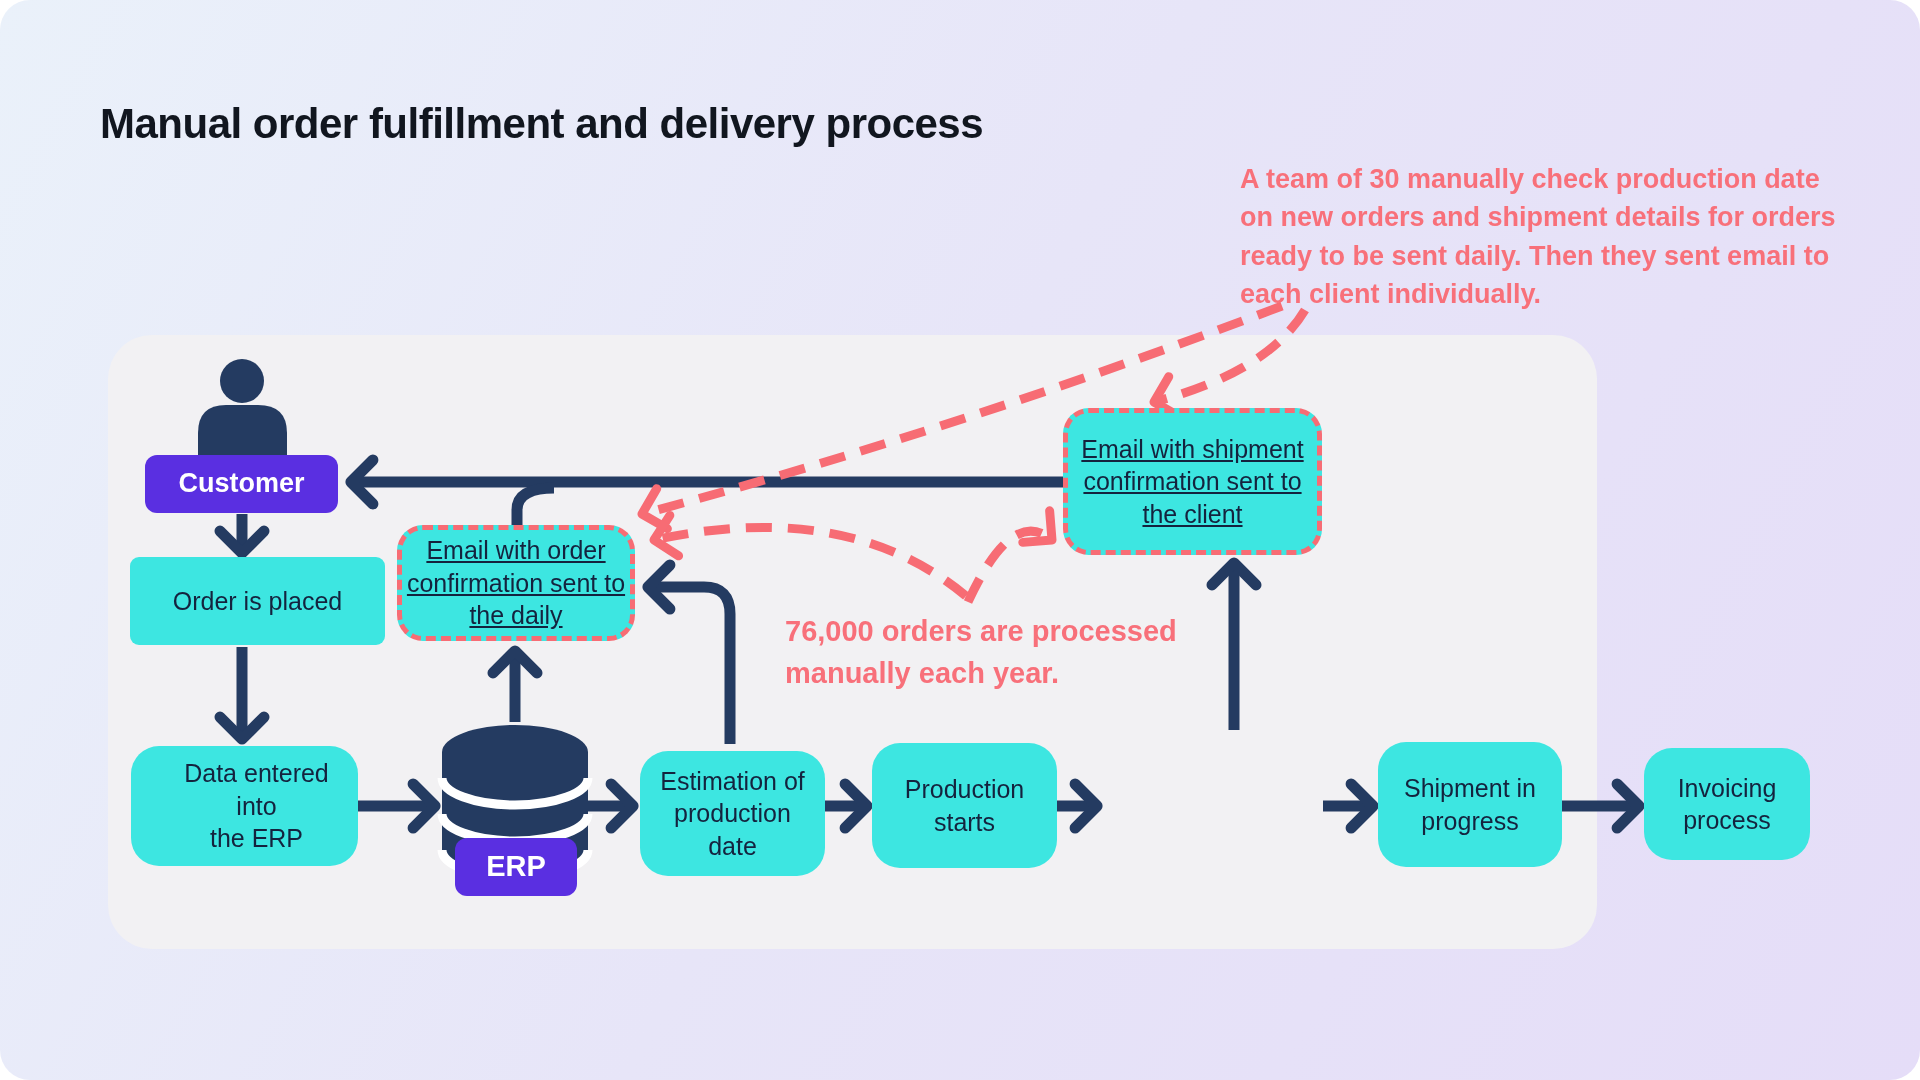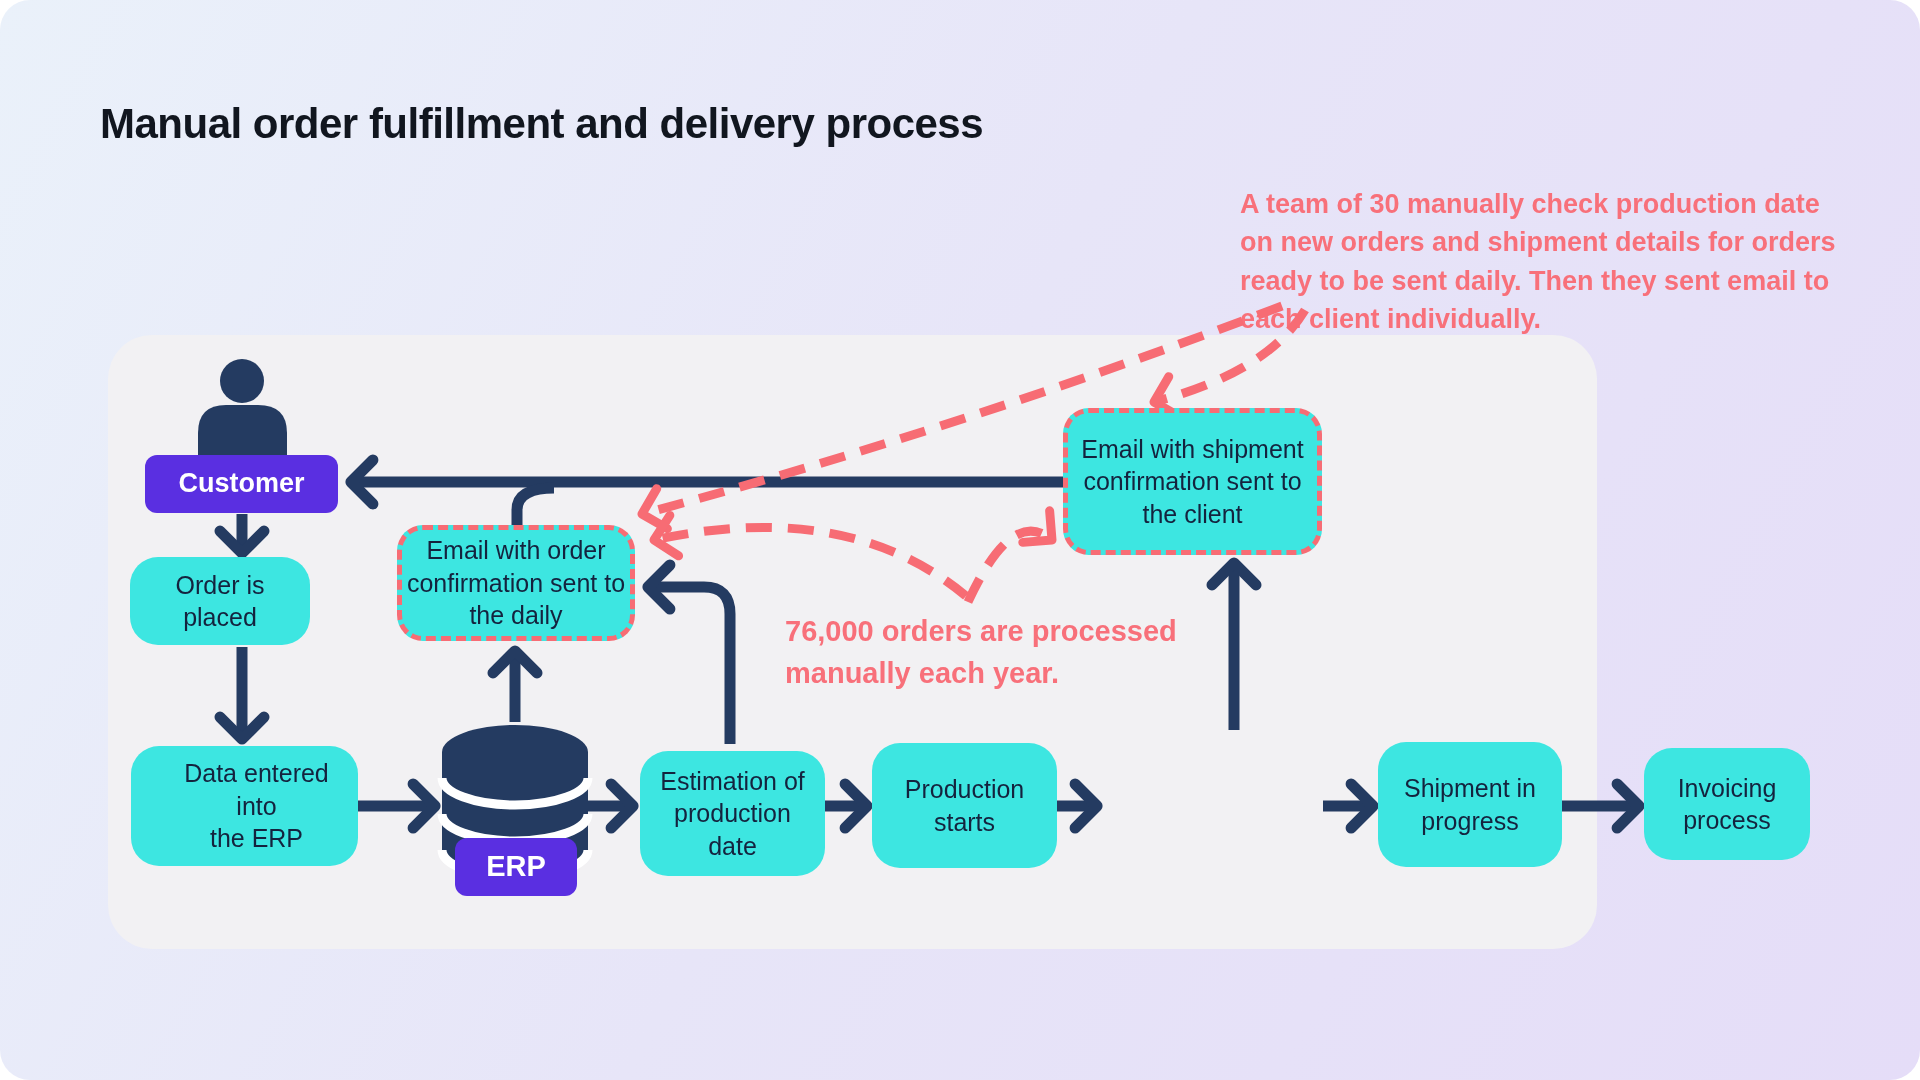--- a/index.html
+++ b/index.html
@@ -4,31 +4,31 @@
 <style>
   html,body{margin:0;padding:0;background:#ffffff;}
   .canvas{
     position:relative;width:1920px;height:1080px;overflow:hidden;border-radius:30px;
     background:linear-gradient(118deg,#eaf1fa 0%,#e7e5f8 48%,#e5ddf8 100%);
     font-family:"Liberation Sans",sans-serif;
   }
   .panel{position:absolute;left:108px;top:335px;width:1489px;height:614px;background:#f2f1f3;border-radius:44px;}
   .page-title{position:absolute;left:100px;top:100px;font-size:42px;font-weight:700;color:#11161f;letter-spacing:-0.5px;white-space:pre;}
   .note{position:absolute;font-weight:700;color:#f8707a;white-space:pre-line;}
-  .note-team{left:1240px;top:160px;width:660px;font-size:27px;line-height:1.42;margin-top:25px;}
+  .note-team{left:1240px;top:160px;width:660px;font-size:27px;line-height:1.42;}
   .note-volume{left:785px;top:610px;width:430px;font-size:29px;line-height:1.45;}
   .node{
     position:absolute;display:flex;align-items:center;justify-content:center;text-align:center;
     white-space:pre-line;background:#3de6e1;color:#14233e;font-size:25px;line-height:1.3;border-radius:28px;
     box-sizing:border-box;padding:4px 8px;
   }
   .node.badge{background:#5a2fe1;color:#ffffff;font-weight:700;border-radius:12px;font-size:27px;}
-  .node.dashed{border:5px dashed #f76c74;border-radius:26px;padding:12px 4px;}
+  .node.dashed{border:5px dashed #f76c74;border-radius:26px;padding:12px 4px;text-decoration:underline;}
   #node-customer{left:145px;top:455px;width:193px;height:58px;}
-  #node-order-placed{left:130px;top:557px;width:180px;height:88px;}
+  #node-order-placed{left:130px;top:557px;width:255px;height:88px;border-radius:9px;}
   #node-data-entered{left:131px;top:746px;width:227px;height:120px;padding-left:32px;}
   #node-email-order{left:397px;top:525px;width:238px;height:116px;}
   #node-estimation{left:640px;top:742px;width:185px;height:125px;margin-top:9px;}
   #node-production{left:872px;top:743px;width:185px;height:125px;}
   #node-order-ready{left:1102px;top:732px;width:221px;height:146px;}
   #node-email-shipment{left:1063px;top:408px;width:259px;height:147px;}
   #node-shipment-progress{left:1378px;top:742px;width:184px;height:125px;}
   #node-invoicing{left:1644px;top:748px;width:166px;height:112px;}
   #erp-label{left:455px;top:838px;width:122px;height:58px;font-size:29px;}
   svg.overlay{position:absolute;left:0;top:0;pointer-events:none;}

